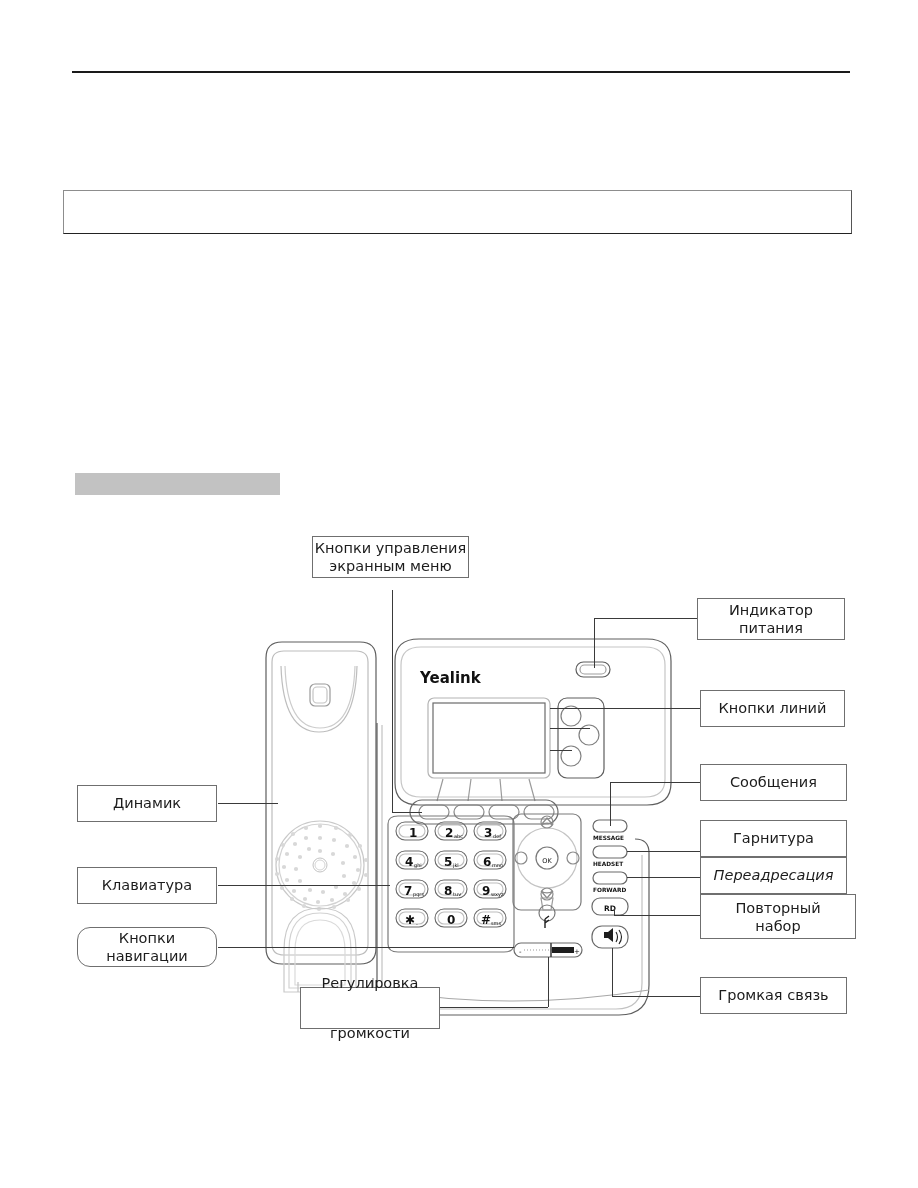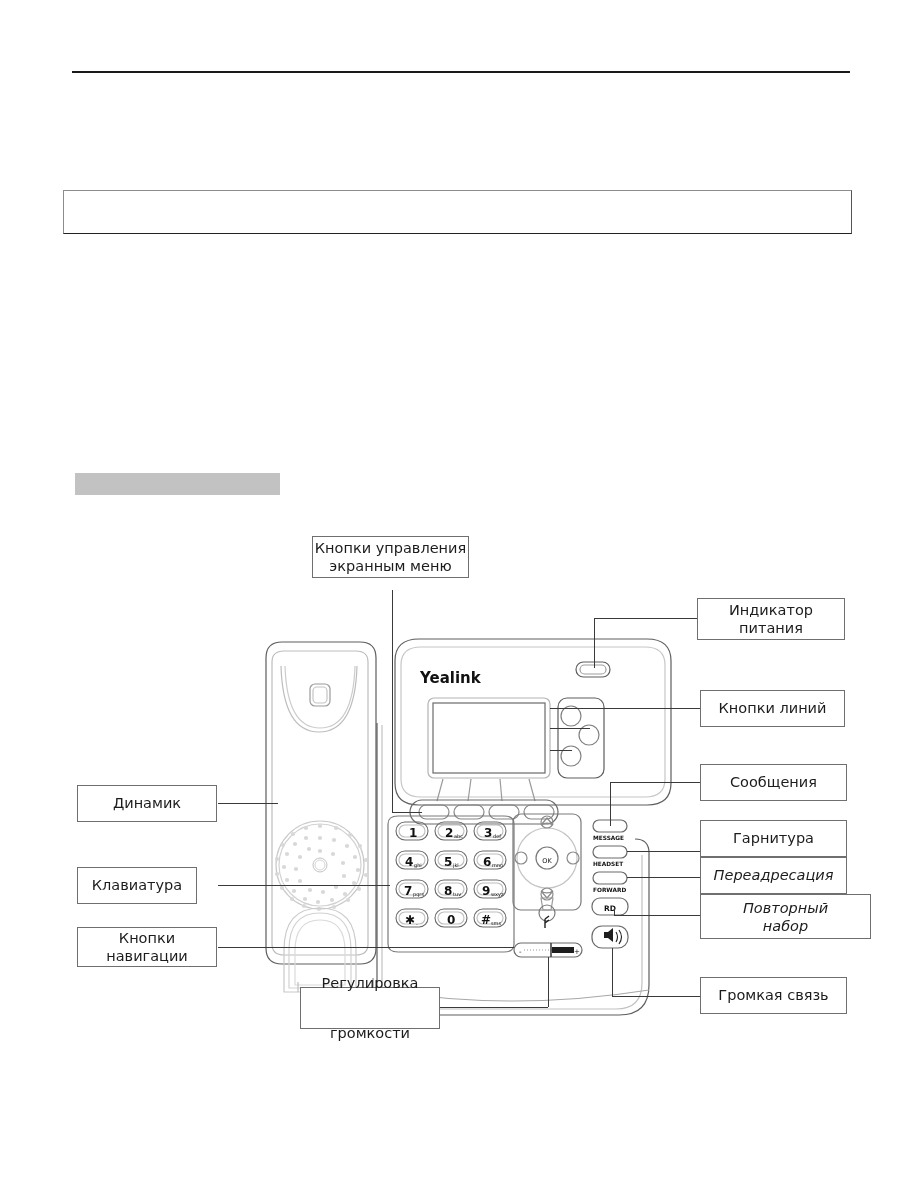--- a/index.html
+++ b/index.html
@@ -337,38 +337,38 @@
     </div>
 
     <div class="callout" style="left:700px;top:300px;width:147px;height:37px;">
       <span>Гарнитура</span>
     </div>
 
     <div class="callout" style="left:700px;top:337px;width:147px;height:37px;font-style:italic;">
       <span>Переадресация</span>
     </div>
 
-    <div class="callout two-line" style="left:700px;top:374px;width:171px;height:45px;flex-direction:column;font-style:italic;">
+    <div class="callout two-line" style="left:700px;top:374px;width:156px;height:45px;flex-direction:column;">
       <span>Повторный</span>
       <span>набор</span>
     </div>
 
     <div class="callout" style="left:700px;top:457px;width:147px;height:37px;">
       <span>Громкая связь</span>
     </div>
 
     <div class="callout" style="left:77px;top:265px;width:140px;height:37px;">
       <span>Динамик</span>
     </div>
 
-    <div class="callout" style="left:77px;top:347px;width:120px;height:37px;">
+    <div class="callout" style="left:77px;top:347px;width:140px;height:37px;">
       <span>Клавиатура</span>
     </div>
 
-    <div class="callout two-line" style="left:77px;top:407px;width:140px;height:40px;flex-direction:column;">
+    <div class="callout two-line" style="left:77px;top:407px;width:140px;height:40px;flex-direction:column;border-radius:13px;">
       <span>Кнопки</span>
       <span>навигации</span>
     </div>
 
     <div class="callout two-line" style="left:300px;top:467px;width:140px;height:42px;flex-direction:column;gap:32px;">
       <span>Регулировка</span>
       <span>громкости</span>
     </div>
 
   </div>

